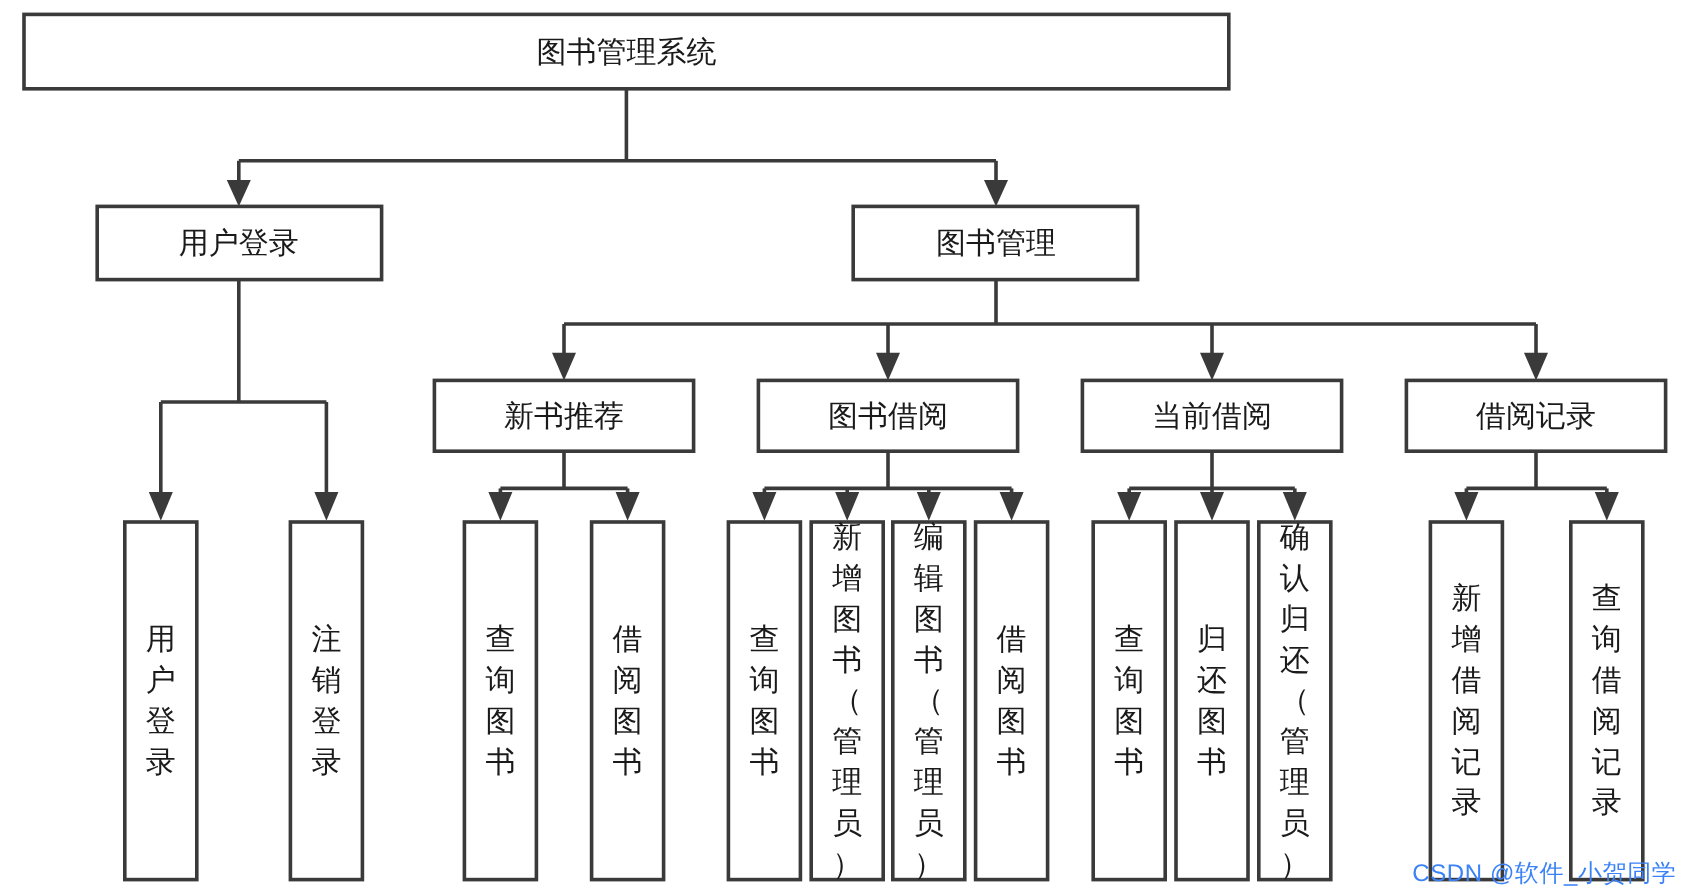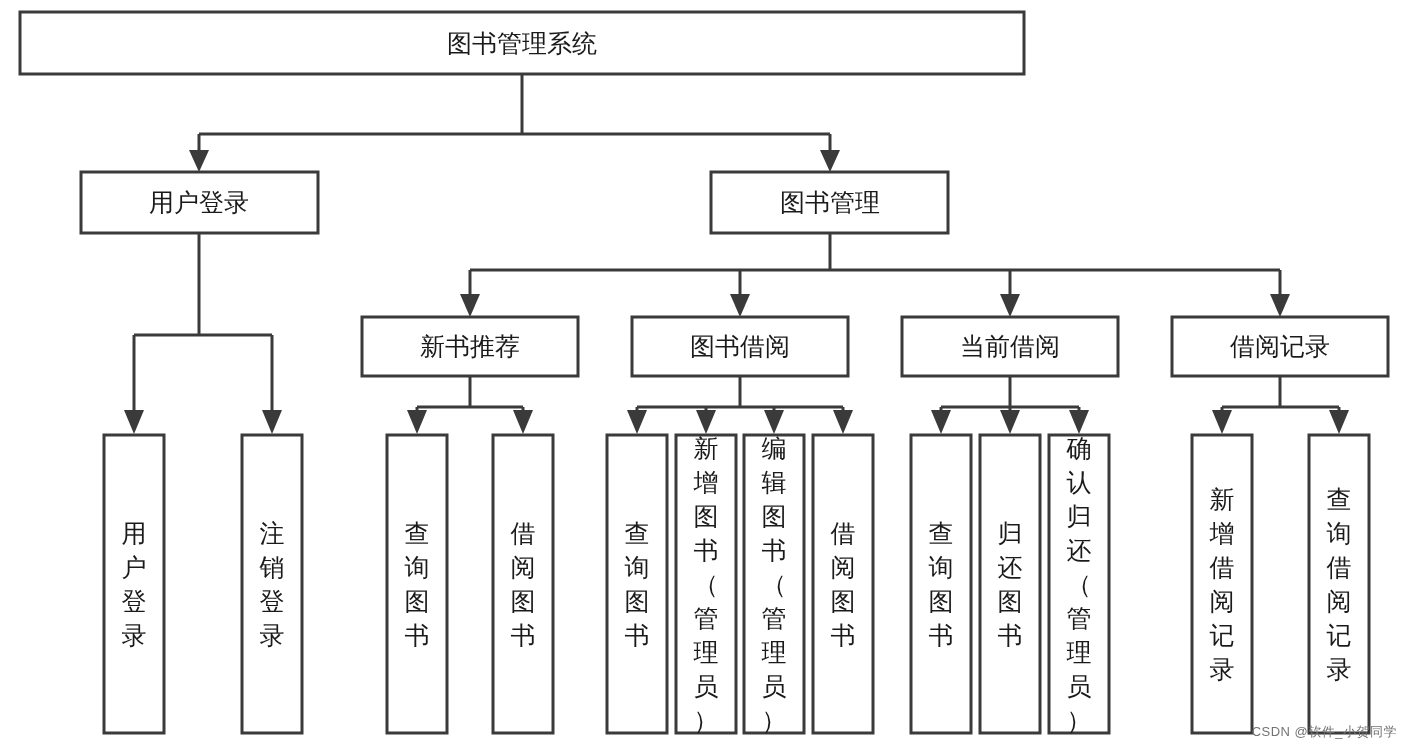--- a/index.html
+++ b/index.html
@@ -52,22 +52,22 @@
     font-family: "Liberation Sans", "DejaVu Sans", sans-serif;
     font-size: 25px;
     fill: #1a1a1a;
     text-anchor: middle;
   }
   .watermark-text {
     position: absolute;
     right: 8px;
     bottom: 6px;
     font-family: "Liberation Sans", "DejaVu Sans", sans-serif;
-    font-size: 13px;
-    color: #737373;
+    font-size: 20px;
+    color: #3b82f6;
     white-space: nowrap;
     letter-spacing: 0.5px;
     pointer-events: none;
   }
 </style>
 </head>
 <body>
 
 <div id="diagram-root">
 

